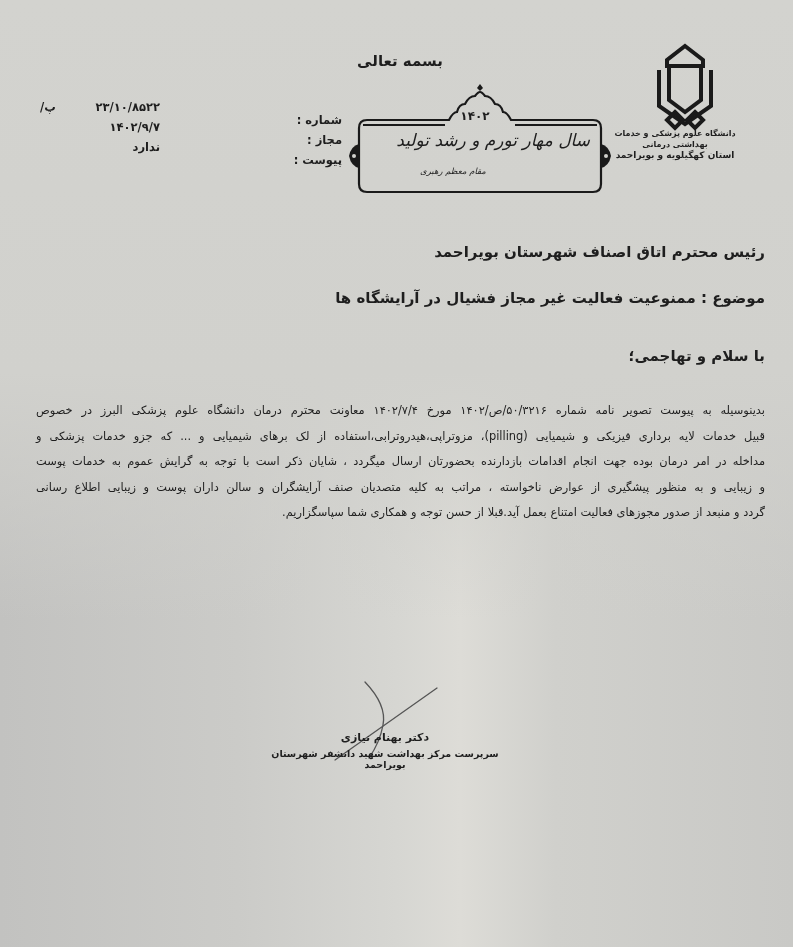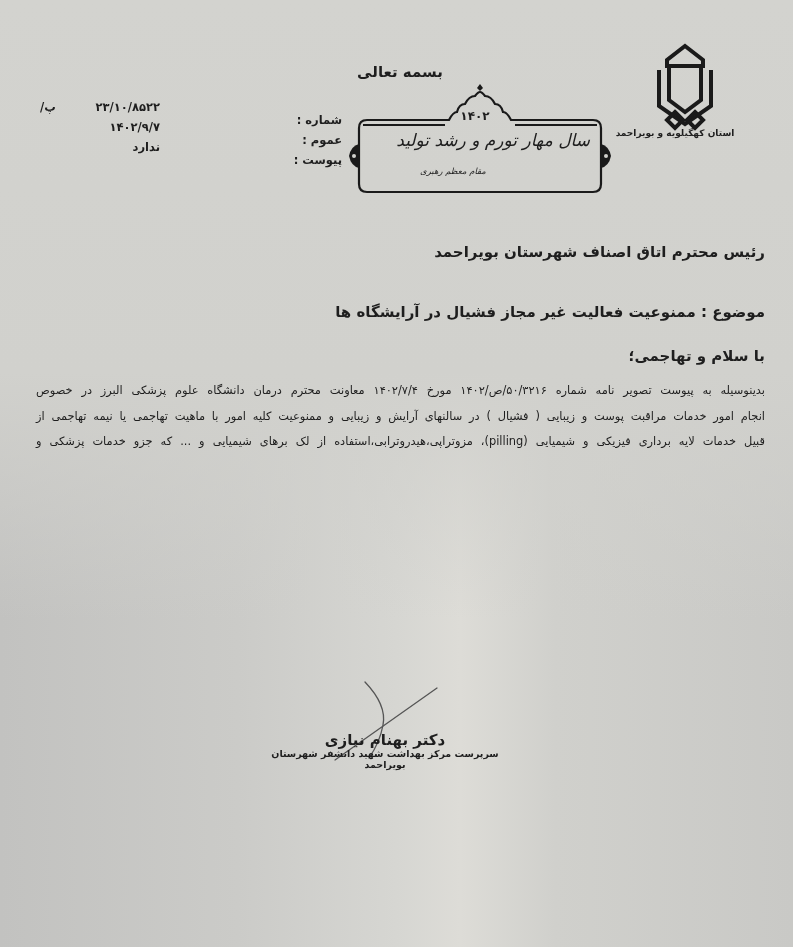--- a/index.html
+++ b/index.html
@@ -15,73 +15,74 @@
   }
   .rtl { direction: rtl; unicode-bidi: embed; }
   .abs { position:absolute; }
 
   
   .logo { left:645px; top:42px; width:80px; height:92px; }
   .org-lines { left:600px; top:128px; width:150px; text-align:center; font-size:8px; line-height:11px; font-weight:bold; }
   .org-lines div:last-child { font-size:9px; }
 
   
-  .basmala { left:340px; top:52px; width:120px; text-align:center; font-size:15px; font-weight:bold;margin-top:11px; }
+  .basmala { left:340px; top:52px; width:120px; text-align:center; font-size:15px; font-weight:bold; }
 
   
   .meta-labels { left:262px; top:110px; width:80px; font-size:11.5px; font-weight:bold; line-height:20px; text-align:right; }
   .meta-values { left:40px; top:97px; width:120px; font-size:11.5px; font-weight:bold; line-height:20px; text-align:left; direction:ltr; }
   .meta-values .row { display:flex; justify-content:space-between; }
 
   
   .banner { left:345px; top:82px; width:270px; height:118px; }
   .banner-year { left:445px; top:109px; width:60px; text-align:center; font-size:12px; font-weight:bold; }
   .banner-slogan { left:370px; top:130px; width:220px; text-align:right; font-family:"DejaVu Serif", serif; font-style:italic; font-size:17px; }
   .banner-sub { left:420px; top:166px; width:120px; text-align:left; font-family:"DejaVu Serif", serif; font-style:italic; font-size:8.5px; }
 
   
   .addressee { right:28px; top:243px; font-size:15px; font-weight:bold; }
-  .subject { right:28px; top:303px; font-size:15px; font-weight:bold; }
+  .subject { right:28px; top:289px; font-size:15px; font-weight:bold; }
   .greeting { right:28px; top:347px; font-size:15px; font-weight:bold; }
 
   .body-text {
-    left:36px; top:378px; width:729px; font-size:11.4px; line-height:25.5px;
+    left:36px; top:398px; width:729px; font-size:11.4px; line-height:25.5px;
     text-align:justify; text-align-last:right;
   }
   .body-text span.line { display:block; text-align:justify; text-align-last:justify; white-space:nowrap; }
   .body-text span.line.last { text-align-last:right; }
 
   
   .sig-stroke { left:325px; top:680px; width:120px; height:85px; }
-  .sig-name { left:310px; top:731px; width:150px; text-align:center; font-size:15px; font-weight:bold; }
+  .sig-name { left:310px; top:731px; width:150px; text-align:center; font-size:11px; font-weight:bold; }
   .sig-title { left:270px; top:748px; width:230px; text-align:center; font-size:9.5px; font-weight:bold; }
 </style>
 </head>
 <body>
 
 <div class="paper-top"></div>
 
 <svg class="abs logo" viewBox="0 0 80 92">
   <g fill="none" stroke="#1a1a1a" stroke-width="4" stroke-linejoin="miter">
     <path d="M40 4 L58 18 L58 24 L22 24 L22 18 Z"></path>
     <path d="M14 28 L14 64 L40 82 L66 64 L66 28"></path>
     <path d="M24 26 L24 58 L40 70 L56 58 L56 26"></path>
     <path d="M30 76 L38 84 L30 92 L22 84 Z" transform="translate(0,-6)"></path>
     <path d="M50 76 L58 84 L50 92 L42 84 Z" transform="translate(0,-6)"></path>
   </g>
 </svg>
 <div class="abs org-lines rtl">
+  <div>دانشگاه علوم پزشکی و خدمات بهداشتی درمانی</div>
   <div>استان کهگیلویه و بویراحمد</div>
 </div>
 
 <div class="abs basmala rtl">بسمه تعالی</div>
 
 <div class="abs meta-labels rtl">
   <div>شماره :</div>
-  <div>عموم :</div>
+  <div>مجاز :</div>
   <div>پیوست :</div>
 </div>
 
 <div class="abs meta-values">
   <div class="row">
     <span>/پ</span>
     <span>۲۳/۱۰/۸۵۲۲</span>
   </div>
   <div class="row">
     <span></span>
@@ -108,22 +109,24 @@
 <div class="abs banner-year rtl">۱۴۰۲</div>
 <div class="abs banner-slogan rtl">سال مهار تورم و رشد تولید</div>
 <div class="abs banner-sub rtl">مقام معظم رهبری</div>
 
 <div class="abs addressee rtl">رئیس محترم اتاق اصناف شهرستان بویراحمد</div>
 <div class="abs subject rtl">موضوع : ممنوعیت فعالیت غیر مجاز فشیال در آرایشگاه ها</div>
 <div class="abs greeting rtl">با سلام و تهاجمی؛</div>
 
 <div class="abs body-text rtl">
   <span class="line">بدینوسیله به پیوست تصویر نامه شماره ۵۰/۳۲۱۶/ص/۱۴۰۲ مورخ ۱۴۰۲/۷/۴ معاونت محترم درمان دانشگاه علوم پزشکی البرز در خصوص</span>
-  <span class="line">انجام امور خدمات مراقبت پوست و زیبایی ( فشیال ) در سالنهای آرایش و زیبایی و ممنوعیت کلیه امور با ماهیت  تهاجمی یا نیمه تهاجمی از</span>
   <span class="line">قبیل خدمات لایه برداری فیزیکی و شیمیایی (pilling)، مزوتراپی،هیدروترابی،استفاده از لک برهای شیمیایی و ... که جزو خدمات پزشکی و</span>
+  <span class="line">مداخله در امر درمان بوده جهت انجام اقدامات بازدارنده بحضورتان ارسال میگردد ، شایان ذکر است با توجه به گرایش عموم به خدمات پوست</span>
+  <span class="line">و زیبایی و به منظور پیشگیری از عوارض ناخواسته ، مراتب به کلیه متصدیان صنف آرایشگران و سالن داران پوست و زیبایی اطلاع رسانی</span>
+  <span class="line last">گردد و منبعد از صدور مجوزهای فعالیت امتناع بعمل آید.قبلا از حسن توجه و همکاری شما سپاسگزاریم.</span>
 </div>
 
 <svg class="abs sig-stroke" viewBox="0 0 120 85">
   <g fill="none" stroke="#555" stroke-width="1.3" stroke-linecap="round">
     <path d="M10 80 L112 8"></path>
     <path d="M40 2 Q62 25 58 45 Q55 62 44 78"></path>
   </g>
 </svg>
 <div class="abs sig-name rtl">دکتر بهنام نیازی</div>
 <div class="abs sig-title rtl">سرپرست مرکز بهداشت شهید دانشفر شهرستان بویراحمد</div>

